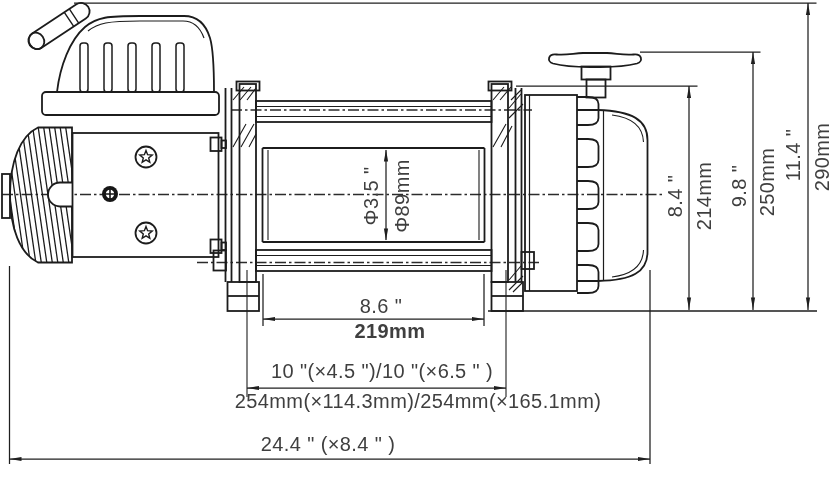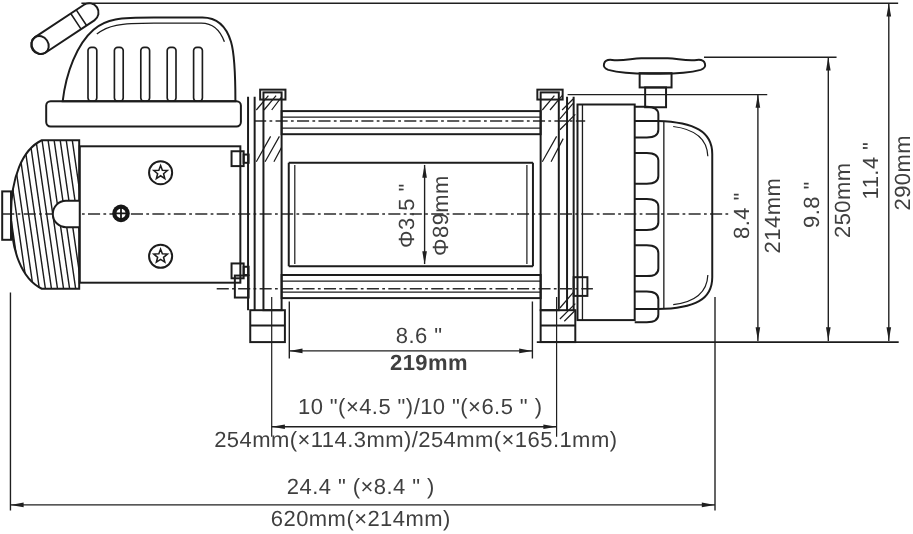--- a/index.html
+++ b/index.html
@@ -175,24 +175,23 @@
     </g>
   </svg>
 
   <div class="vlbl" style="left:371px;top:196px;">Φ3.5 "</div>
   <div class="vlbl" style="left:402px;top:196px;">Φ89mm</div>
 
   <div class="lbl" style="left:381px;top:306px;">8.6 "</div>
   <div class="lbl" style="left:390px;top:331px;font-weight:bold;">219mm</div>
 
   <div class="lbl" style="left:382px;top:371px;">10 "(×4.5 ")/10 "(×6.5 " )</div>
-  <div class="lbl" style="left:378px;top:401px;">254mm(×114.3mm)/254mm(×165.1mm)</div>
+  <div class="lbl" style="left:418px;top:401px;">254mm(×114.3mm)/254mm(×165.1mm)</div>
 
   <div class="lbl" style="left:328px;top:444px;">24.4 " (×8.4 " )</div>
-  <div class="lbl" style="left:328px;top:473px;">620mm(×214mm)</div>
 
   <div class="vlbl" style="left:675px;top:196px;">8.4 "</div>
   <div class="vlbl" style="left:704px;top:196px;">214mm</div>
 
   <div class="vlbl" style="left:739px;top:186px;">9.8 "</div>
   <div class="vlbl" style="left:767px;top:182px;">250mm</div>
 
   <div class="vlbl" style="left:793px;top:155px;">11.4 "</div>
   <div class="vlbl" style="left:822px;top:157px;">290mm</div>
 

